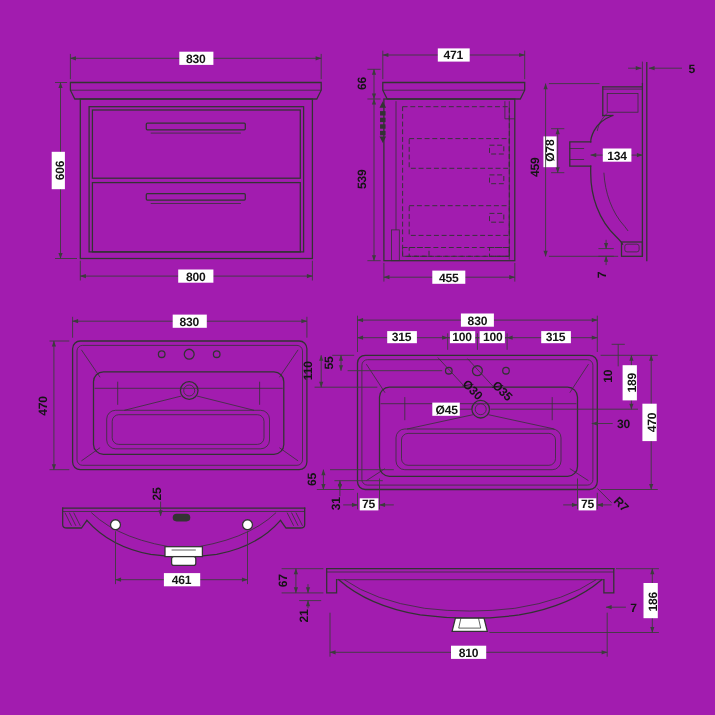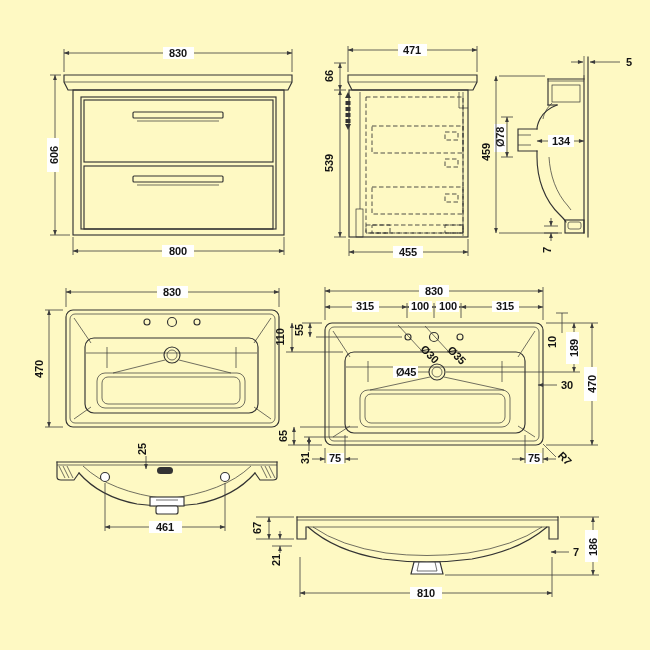--- a/index.html
+++ b/index.html
@@ -1,16 +1,16 @@
 <!DOCTYPE html>
 <html><head>
 <meta charset="utf-8">
 <style>
   html,body{margin:0;padding:0;background:#ffffff;}
-  .canvas{position:relative;width:650px;height:650px;background:#fef9c3;overflow:hidden;
+  .canvas{position:relative;width:650px;height:650px;background:#a21caf;overflow:hidden;
           font-family:"Liberation Sans",sans-serif;}
   svg{display:block}
   .ln{stroke:#333;stroke-width:1.15;fill:none;stroke-linecap:square}
   .thin{stroke:#333;stroke-width:0.7;fill:none}
   .dim{stroke:#3c3c3c;stroke-width:0.8;fill:none}
   .dash{stroke:#333;stroke-width:0.85;fill:none;stroke-dasharray:4.5 2.5}
   .wrect{fill:#ffffff;stroke:none}
   .solid{fill:#333;stroke:none}
   .holefill{fill:#fff}
   text.d{font:bold 11px "Liberation Sans",sans-serif;fill:#141414;letter-spacing:-0.2px}

